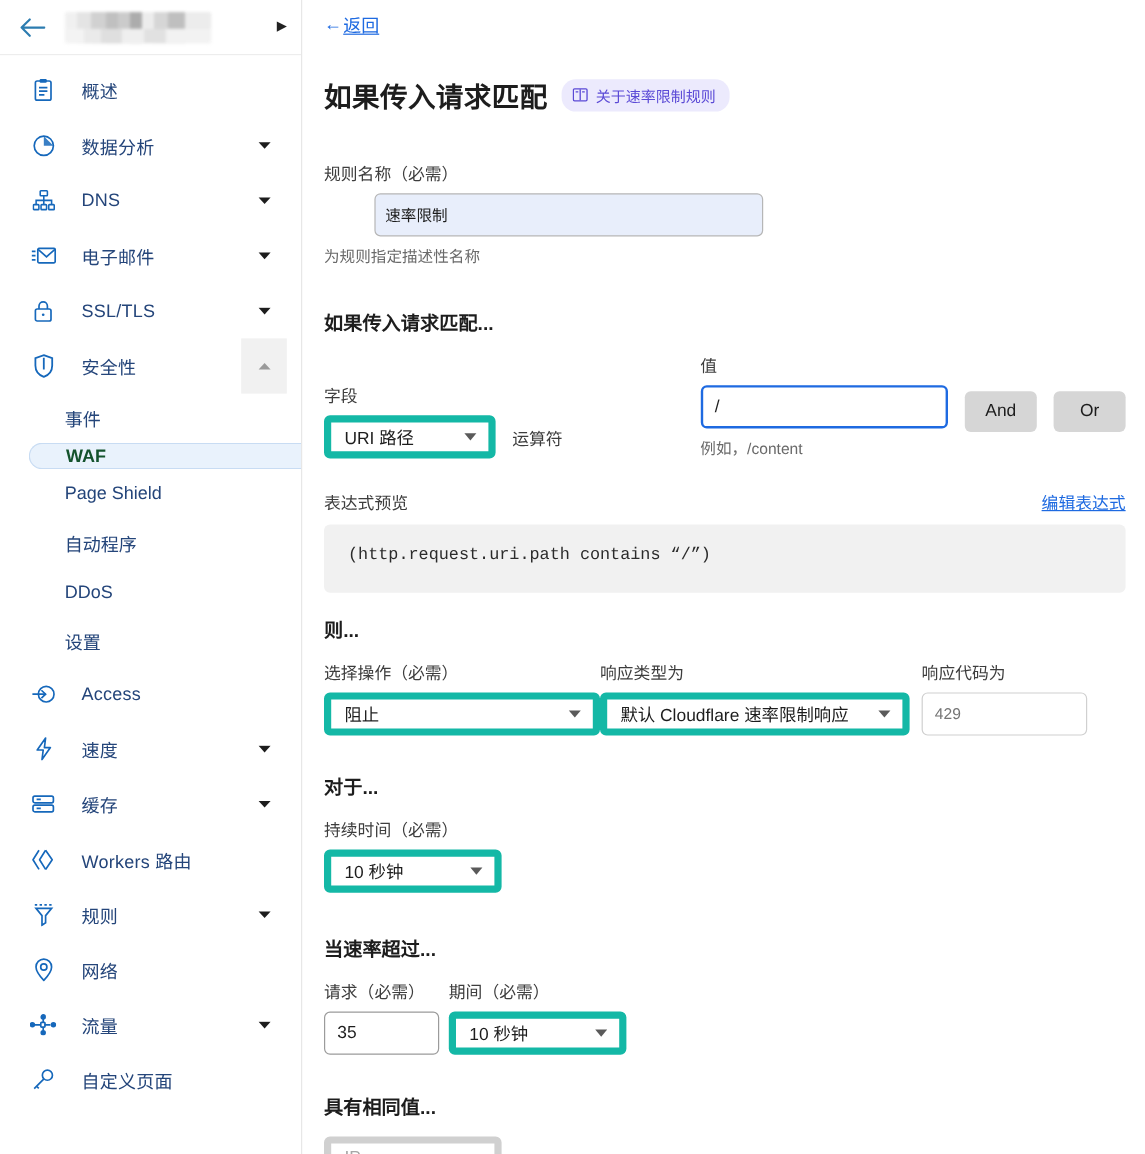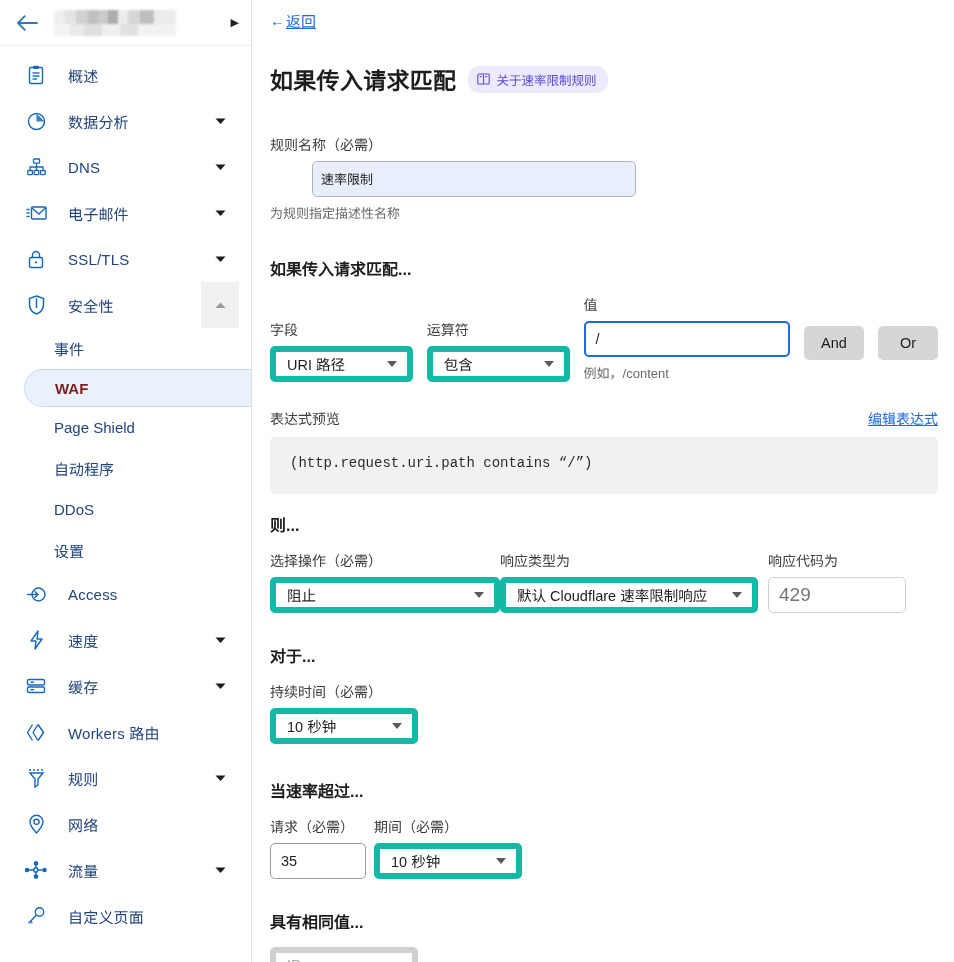--- a/index.html
+++ b/index.html
@@ -125,23 +125,23 @@
     cursor: pointer;
   }
   .sub-item.active {
     background: #e9f2fc;
     border: 1px solid #c8dcf3;
     border-right: none;
     border-radius: 22px 0 0 22px;
     margin-left: 24px;
     padding-left: 30px;
     font-weight: bold;
-    color: #7f1d1d;
+    color: #14532d;
     width: calc(100% - 24px);
-    height: 38px;
+    height: 22px;
   }
 
   
   .main {
     flex: 1 1 auto;
     height: 962px;
     overflow: hidden;
     padding: 10px 0 0 0;
     background: #fff;
     position: relative;
@@ -323,21 +323,21 @@
     background: #fff;
     font-family: inherit;
     outline: none;
   }
   .code-input {
     width: 138px;
     height: 36px;
     border: 1px solid #d0d0d0;
     border-radius: 5px;
     padding: 0 10px;
-    font-size: 19px;
+    font-size: 13px;
     color: #a6a6a6;
     background: #fff;
     font-family: inherit;
     outline: none;
   }
 </style>
 </head>
 <body>
 
 <div class="app">
@@ -612,24 +612,20 @@
       <div class="row">
         <div class="col" style="width:148px;">
           <span class="col-label">字段</span>
           <div class="select">
             <span>URI 路径</span>
             <span class="caret"></span>
           </div>
         </div>
         <div class="col" style="width:148px;">
           <span class="col-label">运算符</span>
-          <div class="select">
-            <span>包含</span>
-            <span class="caret"></span>
-          </div>
         </div>
         <div class="col" style="width:214px;">
           <span class="col-label">值</span>
           <div class="input-focus">
             <span>/</span>
           </div>
           <span class="hint">例如，/content</span>
         </div>
         <button class="btn-gray" style="margin-bottom:22px;">And</button>
         <button class="btn-gray" style="margin-bottom:22px;">Or</button>

